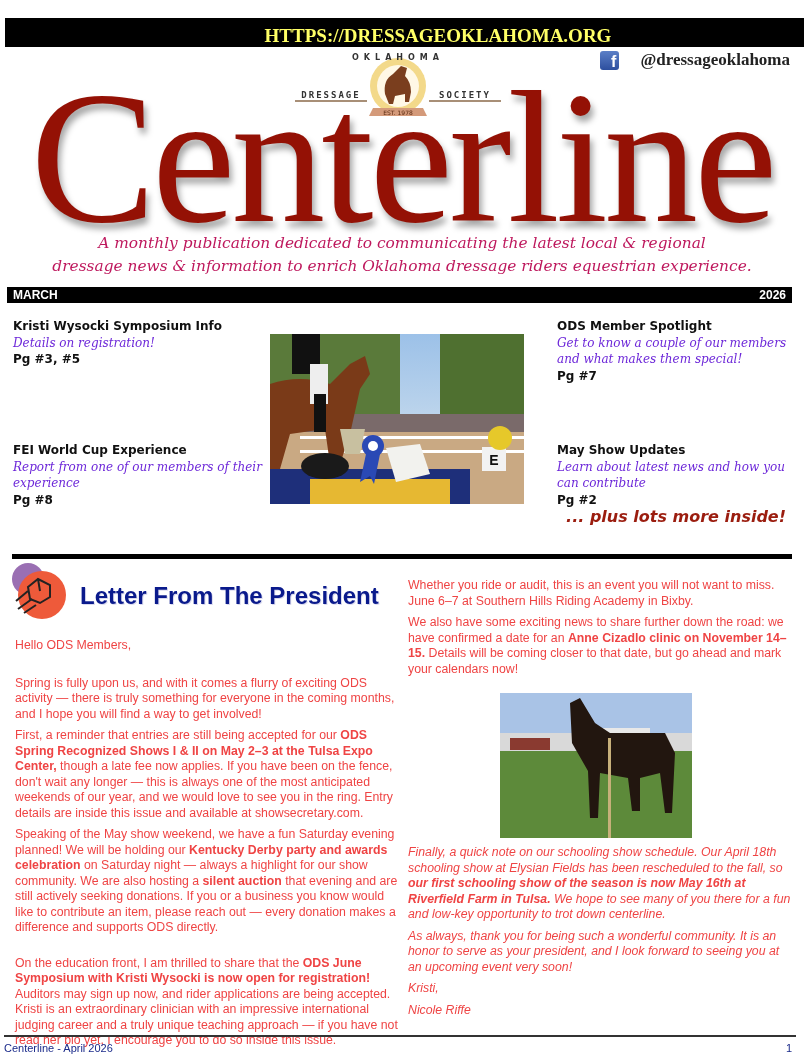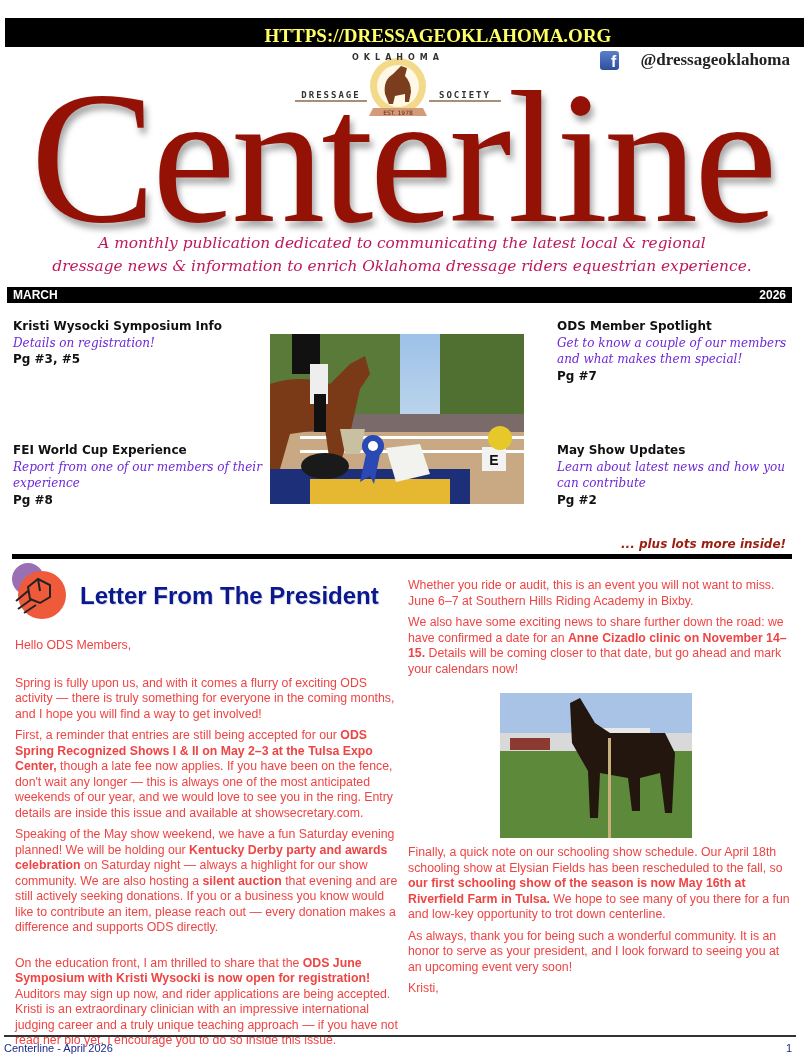--- a/index.html
+++ b/index.html
@@ -21,33 +21,33 @@
   .date-bar { left: 7px; top: 287px; width: 785px; height: 16px; background: #000; color: #fff; font-family: "Liberation Sans", sans-serif; font-weight: bold; font-size: 12px; line-height: 17px; }
   .date-bar .m { position: absolute; left: 6px; }
   .date-bar .y { position: absolute; right: 6px; }
 
   .teaser { width: 250px; font-size: 12.5px; line-height: 16.5px; }
   .teaser .t { font-family: "DejaVu Sans", sans-serif; font-weight: bold; font-size: 12px; color: #111; }
   .teaser .d { font-family: "DejaVu Serif", serif; font-style: italic; font-size: 12px; color: #6d28d9; }
   .teaser .p { font-family: "DejaVu Sans", sans-serif; font-weight: bold; font-size: 12px; color: #111; }
 
   .cover-photo { left: 270px; top: 334px; width: 254px; height: 170px; overflow: hidden; }
-  .more-inside { right: 18px; top: 537px; font-family: "DejaVu Sans", sans-serif; font-style: italic; font-weight: bold; font-size: 12px; color: #9b1d0f; }
+  .more-inside { right: 18px; top: 507px; font-family: "DejaVu Sans", sans-serif; font-style: italic; font-weight: bold; font-size: 16px; color: #9b1d0f; }
 
   .divider { left: 12px; top: 554px; width: 780px; height: 5px; background: #000; }
 
   .letter-icon { left: 10px; top: 563px; width: 62px; height: 62px; }
   .letter-title { left: 80px; top: 582px; font-family: "Liberation Sans", sans-serif; font-weight: bold; font-size: 24px; color: #0a1a8c; text-shadow: 1px 1px 0 rgba(0,0,140,0.15); }
 
   .col { font-family: "Liberation Sans", sans-serif; font-size: 12.3px; line-height: 15.5px; color: #ef4444; }
   .col p { margin: 0 0 6px 0; }
   .col b { font-weight: bold; }
   .left-col { left: 15px; top: 638px; width: 385px; }
   .right-col { left: 408px; top: 578px; width: 386px; }
-  .right-col2 { left: 408px; top: 845px; width: 386px; }
+  .right-col2 { left: 408px; top: 845px; width: 386px; font-style: italic; }
 
   .horse-photo { left: 500px; top: 693px; width: 192px; height: 145px; overflow: hidden; }
 
   .footer-line { left: 4px; top: 1035px; width: 792px; height: 2px; background: #333; }
   .footer-left { left: 4px; top: 1042px; font-family: "Liberation Sans", sans-serif; font-size: 11px; color: #1a2a8a; }
   .footer-right { right: 12px; top: 1042px; font-family: "Liberation Sans", sans-serif; font-size: 11px; color: #1a2a8a; }
 </style>
 </head>
 <body>
 
@@ -174,17 +174,18 @@
   <rect x="100" y="35" width="50" height="10" fill="#e8e8e8"></rect>
   <rect y="58" width="192" height="87" fill="#5d8a3a"></rect>
   <path d="M70 10 L80 5 L95 30 L110 40 L165 40 L175 60 L172 120 L165 120 L160 80 L140 85 L140 118 L132 118 L128 85 L100 80 L98 125 L90 125 L88 78 L72 50 Z" fill="#22160f"></path>
   <rect x="108" y="45" width="3" height="100" fill="#c7b07a"></rect>
 </svg>
 
 <div class="abs col right-col2">
   <p><span>Finally, a quick note on our schooling show schedule. Our April 18th schooling show at Elysian Fields has been rescheduled to the fall, so </span><b>our first schooling show of the season is now May 16th at Riverfield Farm in Tulsa.</b><span> We hope to see many of you there for a fun and low-key opportunity to trot down centerline.</span></p>
   <p>As always, thank you for being such a wonderful community. It is an honor to serve as your president, and I look forward to seeing you at an upcoming event very soon!</p>
   <p>Kristi,</p>
+  <p>Nicole Riffe</p>
 </div>
 
 <div class="abs footer-line"></div>
 <div class="abs footer-left">Centerline - April 2026</div>
 <div class="abs footer-right">1</div>
 
 </body></html>

